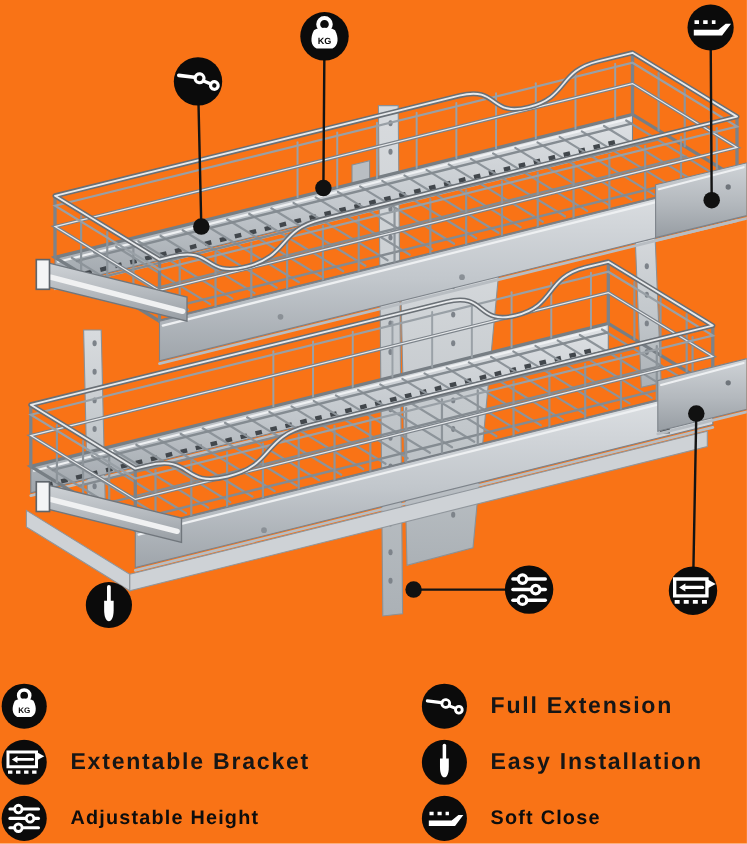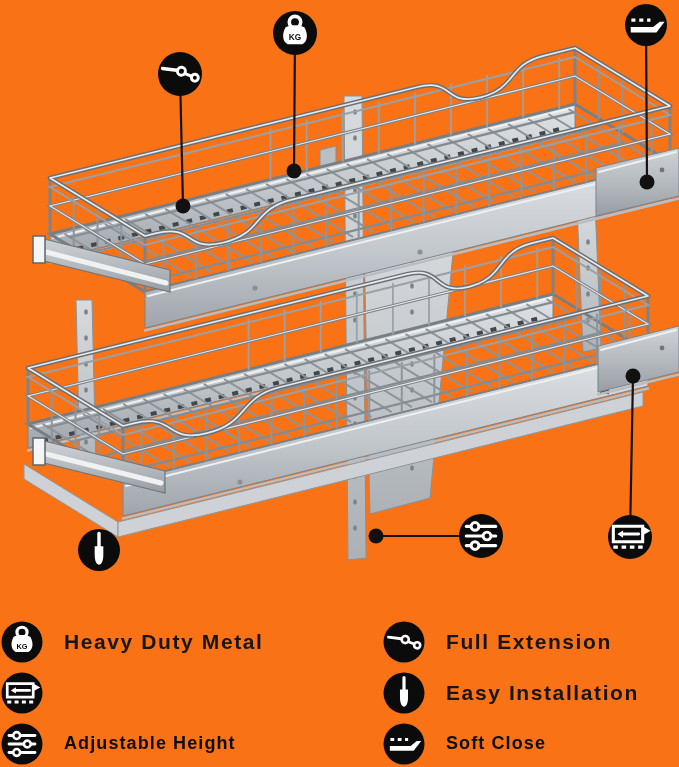--- a/index.html
+++ b/index.html
@@ -359,33 +359,33 @@
   <div class="feat-col left">
     <div class="feat-row">
       <span class="feat-ic"><svg width="42" height="42" viewBox="-21 -21 42 42">
             <circle cx="0" cy="0" r="20.5" fill="#0b0b0b"></circle>
             <g transform="scale(1.18)">
               <circle cx="0" cy="-8.2" r="4.3" fill="#0b0b0b" stroke="#ffffff" stroke-width="2.7"></circle>
               <path d="M -7.2 -4.2 C -9.8 0.8 -9.6 6.2 -5.4 8.4 L 5.4 8.4 C 9.6 6.2 9.8 0.8 7.2 -4.2 C 3.4 -6.4 -3.4 -6.4 -7.2 -4.2 Z" fill="#ffffff"></path>
               <text x="0" y="5.6" text-anchor="middle" font-size="6.2" font-weight="bold" fill="#0a0a0a" font-family="&quot;Liberation Sans&quot;,sans-serif">KG</text>
             </g>
           </svg></span>
-      <span class="feat-label">Heavy Duty Metal</span>
     </div>
     <div class="feat-row">
       <span class="feat-ic"><svg width="42" height="42" viewBox="-21 -21 42 42">
             <circle cx="0" cy="0" r="20.5" fill="#0b0b0b"></circle>
             <g transform="scale(1.18)">
               <path d="M -12.5 -8 L 9.5 -8 L 9.5 3.5 L -12.5 3.5 Z" fill="none" stroke="#ffffff" stroke-width="2.3"></path>
               <path d="M 9.5 -8 L 15.5 -4.6 L 9.5 -1.4 Z" fill="#ffffff"></path>
               <line x1="6.5" y1="-2.2" x2="-5.5" y2="-2.2" stroke="#ffffff" stroke-width="2.2" stroke-linecap="round"></line>
               <path d="M -9.5 -2.2 L -5.2 -4.9 L -5.2 0.5 Z" fill="#ffffff"></path>
               <line x1="-12.5" y1="7.6" x2="9.5" y2="7.6" stroke="#ffffff" stroke-width="2.5" stroke-linecap="butt" stroke-dasharray="3.4 2.8"></line>
             </g>
           </svg></span>
+      <span class="feat-label">Extentable Bracket</span>
     </div>
     <div class="feat-row">
       <span class="feat-ic"><svg width="42" height="42" viewBox="-21 -21 42 42">
             <circle cx="0" cy="0" r="20.5" fill="#0b0b0b"></circle>
             <g transform="scale(1.18)">
               <line x1="-11" y1="-7.2" x2="11" y2="-7.2" stroke="#ffffff" stroke-width="2.4" stroke-linecap="round"></line>
               <circle cx="-4.5" cy="-7.2" r="2.9" fill="#0b0b0b" stroke="#ffffff" stroke-width="2.2"></circle>
               <line x1="-11" y1="0" x2="11" y2="0" stroke="#ffffff" stroke-width="2.4" stroke-linecap="round"></line>
               <circle cx="4.5" cy="0" r="2.9" fill="#0b0b0b" stroke="#ffffff" stroke-width="2.2"></circle>
               <line x1="-11" y1="7.2" x2="11" y2="7.2" stroke="#ffffff" stroke-width="2.4" stroke-linecap="round"></line>

